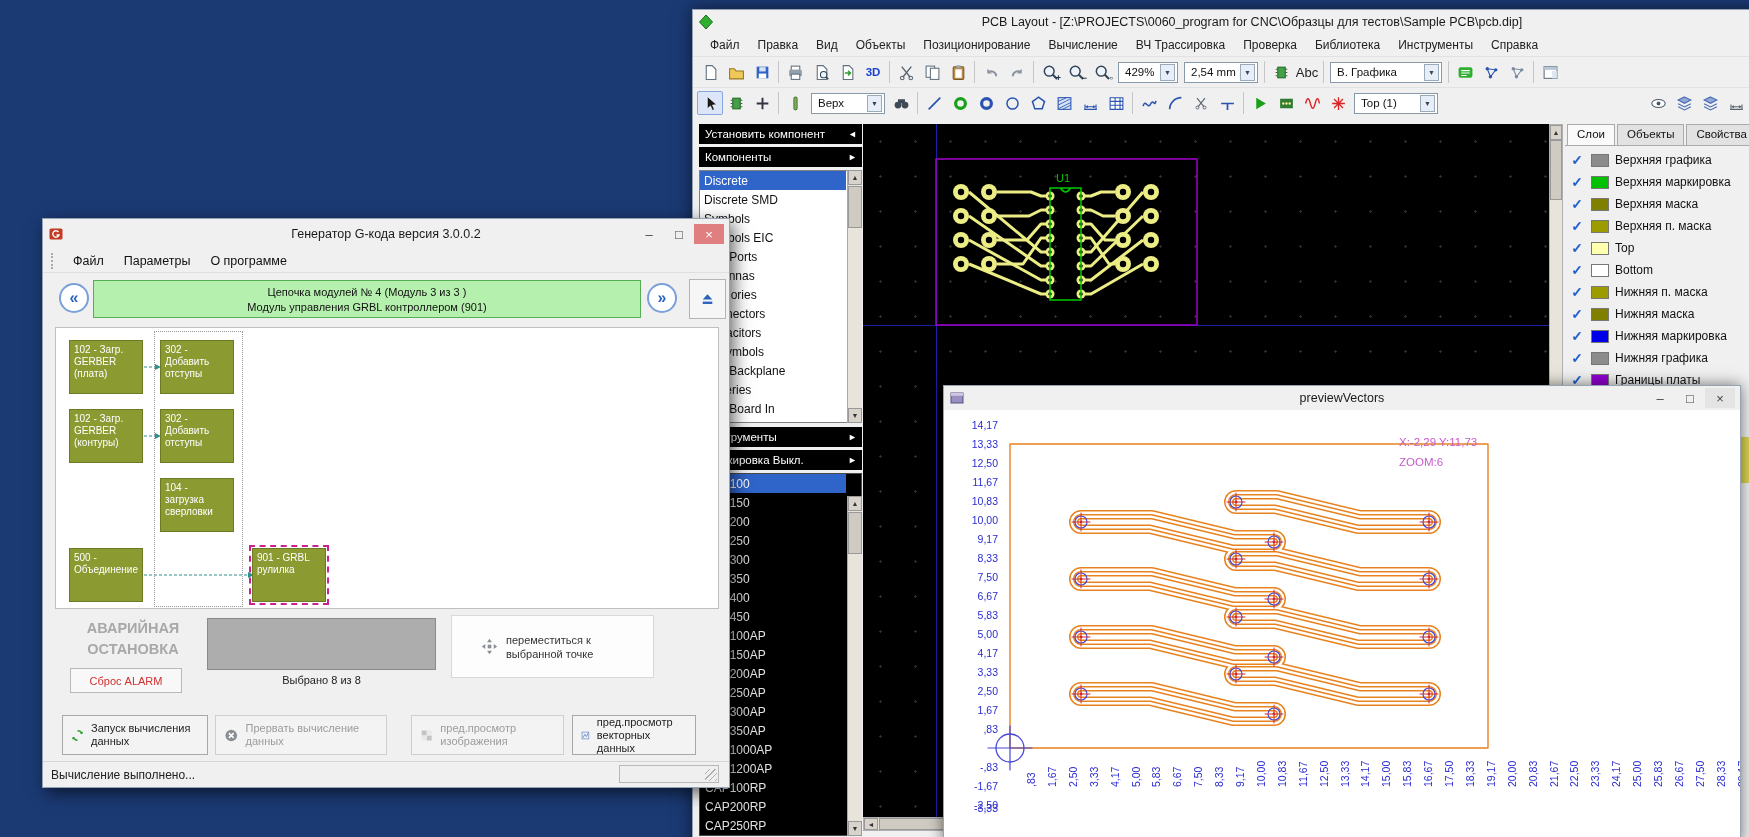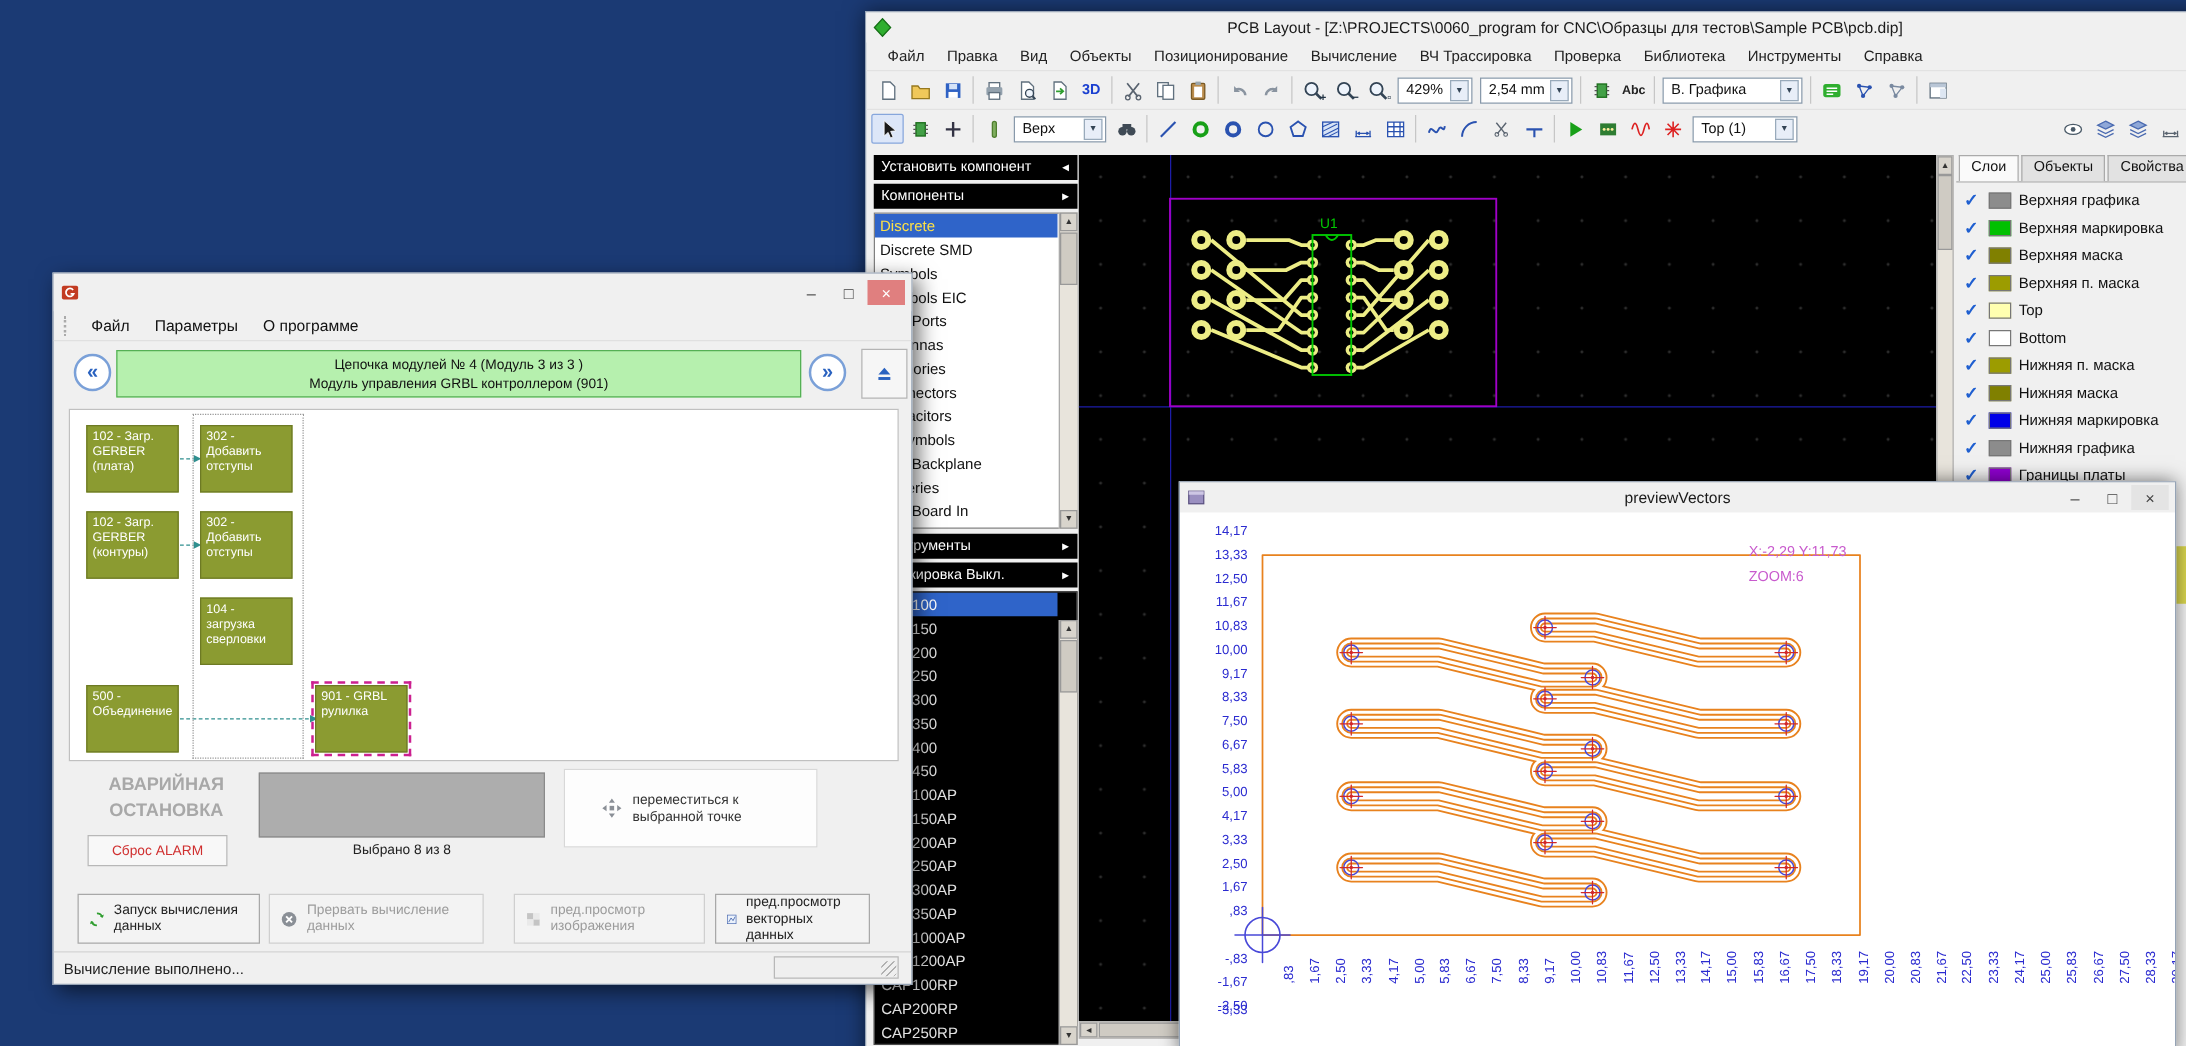--- a/index.html
+++ b/index.html
@@ -20,29 +20,29 @@
   .menubar{display:flex;align-items:center;height:22px;padding:0 8px;font-size:12px;color:#222}
   .mi{padding:2px 9px}
   .tbar{display:flex;align-items:center;height:31px;padding:0 4px;border-top:1px solid #e2e2e2}
   .tbtn{position:relative;width:26px;height:24px;display:flex;align-items:center;justify-content:center;border:1px solid transparent;border-radius:2px;flex:none}
   .tbtn.pressed{background:#dce6f8;border-color:#86a6dc}
   .ov{position:absolute;right:1px;bottom:0;font-size:9px;font-weight:bold;color:#234}
   .sep{width:1px;height:22px;background:#c6c6c6;margin:0 3px;flex:none}
   .combo{height:21px;background:#fff;border:1px solid #8899aa;display:flex;align-items:center;font-size:11.5px;padding:0 2px 0 6px;margin:0 3px;color:#111;flex:none}
   .combo .arr{width:15px;height:17px;margin-left:auto;background:#e8eef8;border:1px solid #9ab;display:flex;align-items:center;justify-content:center;font-size:7px;color:#345}
   .t3d{font-weight:bold;color:#1a3fd0;font-size:11.5px}
-  .tabc{font-weight:bold;color:#222;font-size:10px}
+  .tabc{font-weight:normal;color:#222;font-size:13px}
   .rcluster{margin-left:auto;margin-right:58px;display:flex;align-items:center}
   
   .lpanel{position:absolute;left:6px;top:114px;width:163px;bottom:17px;display:flex;flex-direction:column}
   .ph{position:relative;background:#000;color:#fff;font-size:11.5px;height:20px;display:flex;align-items:center;padding:0 6px;margin-bottom:3px;flex:none}
   .ph .tri{position:absolute;right:5px;font-size:9px;top:5px}
   .liblist{position:relative;height:253px;background:#fff;border:1px solid #808080;margin-bottom:4px;overflow:hidden;padding-right:15px;flex:none}
   .lrow{height:19px;font-size:12px;display:flex;align-items:center;padding:0 4px;color:#111;white-space:nowrap}
-  .lrow.sel{background:#2f64c9;color:#fde047}
+  .lrow.sel{background:#2f64c9;color:#ffffff}
   .vsb{position:absolute;right:0;top:0;bottom:0;width:15px;background:#e8e4dc;border-left:1px solid #aaa}
   .sbb{position:absolute;left:0;right:0;height:15px;background:#d8d4cc;border:1px solid #999;font-size:7px;display:flex;align-items:center;justify-content:center;color:#333}
   .sbb.up{top:0}.sbb.dn{bottom:0}
   .sbt{position:absolute;left:0;right:0;top:16px;height:42px;background:#cfcbc3;border:1px solid #999}
   .complist{position:relative;flex:1;background:#000;border:1px solid #4a4a4a;overflow:hidden;padding-right:15px}
   .crow{height:19px;font-size:12px;display:flex;align-items:center;padding:0 5px;color:#e2e2e2;white-space:nowrap}
   .crow.sel{background:#2f64c9;color:#fff}
   
   .canvas{position:absolute;left:170px;top:114px;width:686px;bottom:36px;background:#000;
     background-image:radial-gradient(circle,#2d2d2d 1px,transparent 1.4px);background-size:35px 35px;overflow:hidden}
@@ -1081,20 +1081,21 @@
       <div class="pvinfo" style="left:455px;top:26px">X:-2,29 Y:11,73</div>
       <div class="pvinfo" style="left:455px;top:46px">ZOOM:6</div>
     </div>
   </div>
 
   <div class="win gcode">
     <div class="cap">
       <svg class="ic16">
           <use href="#sym-gicon"></use>
         </svg>
+      <div class="cap-title">Генератор G-кода версия 3.0.0.2</div>
       <div class="capbtns">
         <div class="cb">–</div>
         <div class="cb">□</div>
         <div class="cb cbx-red">×</div>
       </div>
     </div>
     <div class="gmenu">
       <span class="grip"></span>
       <span class="gmi">Файл</span>
       <span class="gmi">Параметры</span>

